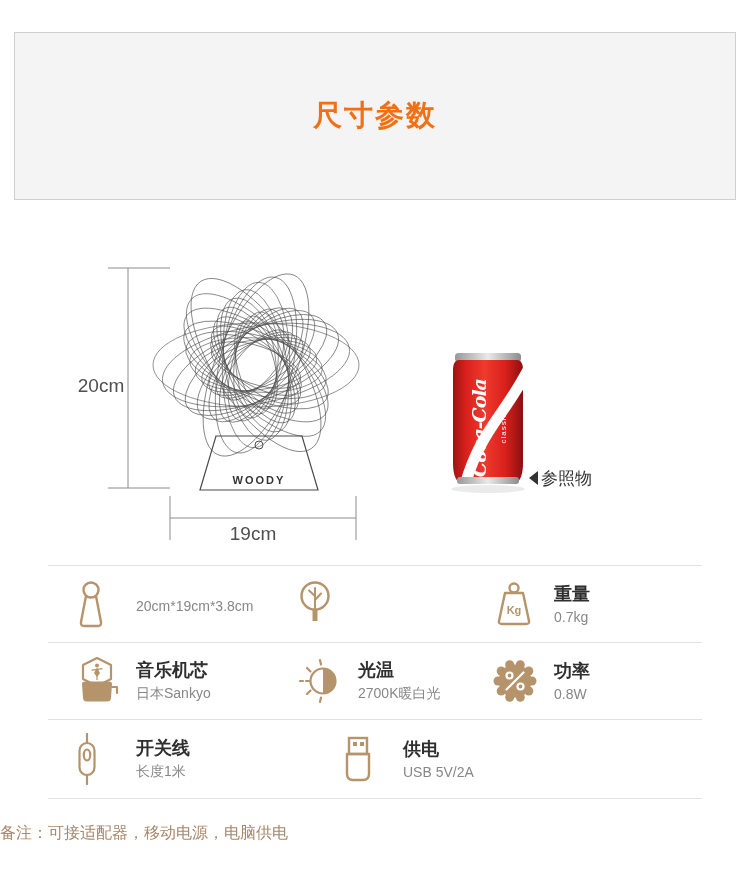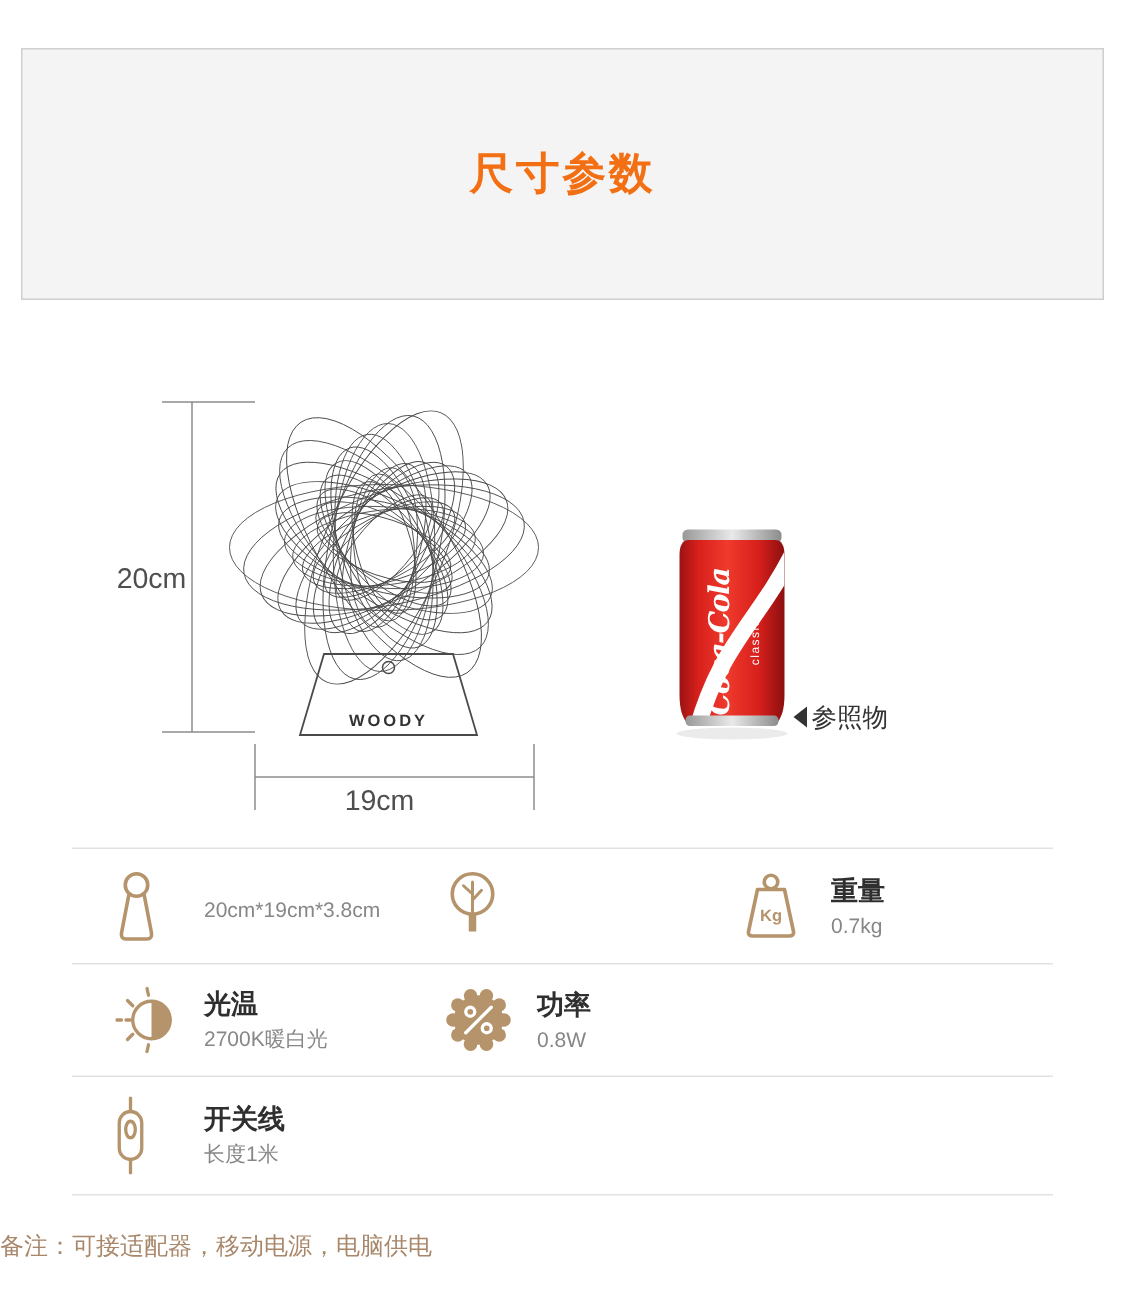--- a/index.html
+++ b/index.html
@@ -169,20 +169,39 @@
       <span>
         <div class="spec-label">重量</div>
         <div class="spec-value">0.7kg</div>
       </span>
     </div>
   </div>
 
   <div class="spec-row">
     <div class="spec-cell">
       <span class="spec-icon">
+        <svg width="46" height="50" viewBox="0 0 46 50">
+          <polygon points="23,2 37,9 37,23 23,30 9,23 9,9" fill="none" stroke="#b5936b" stroke-width="2.2" stroke-linejoin="round"></polygon>
+          <g fill="#b5936b">
+            <circle cx="23" cy="9.5" r="2"></circle>
+            <path d="M23,11.5 L26,17 L23,21 L20,17 Z"></path>
+            <path d="M22.4,17 L22.4,24 L23.6,24 L23.6,17 Z"></path>
+            <path d="M17.5,13.5 L28.5,12 L28.6,13.2 L17.6,14.7 Z"></path>
+          </g>
+          <path d="M8,28 Q8,25.5 11,25.5 H35 Q38,25.5 38,28 L37,42 Q36.8,45.5 33,45.5 H13 Q9.2,45.5 9,42 Z" fill="#b5936b"></path>
+          <path d="M38,31 H43 M43,31 V37" fill="none" stroke="#b5936b" stroke-width="2.2" stroke-linecap="round"></path>
+        </svg>
+      </span>
+      <span>
+        <div class="spec-label">音乐机芯</div>
+        <div class="spec-value">日本Sankyo</div>
+      </span>
+    </div>
+    <div class="spec-cell">
+      <span class="spec-icon">
         <svg width="46" height="48" viewBox="0 0 46 48">
           <circle cx="27" cy="24" r="12.5" fill="none" stroke="#b5936b" stroke-width="2.2"></circle>
           <path d="M27,11.5 A12.5,12.5 0 0 1 27,36.5 Z" fill="#b5936b"></path>
           <g stroke="#b5936b" stroke-width="2.2" stroke-linecap="round" fill="none">
             <path d="M24,3 L25,7.5"></path>
             <path d="M11,11 L14.5,14.5"></path>
             <path d="M4,24 H7 M10,24 H13"></path>
             <path d="M11,37 L14.5,33.5"></path>
             <path d="M24,45 L25,40.5"></path>
           </g>
@@ -231,18 +250,32 @@
           <path d="M13,42 V51"></path>
           <rect x="5.5" y="10" width="15" height="32" rx="7.5"></rect>
           <ellipse cx="13" cy="22" rx="3.2" ry="5.5"></ellipse>
         </svg>
       </span>
       <span>
         <div class="spec-label">开关线</div>
         <div class="spec-value">长度1米</div>
       </span>
     </div>
+    <div class="spec-cell">
+      <span class="spec-icon">
+        <svg width="34" height="50" viewBox="0 0 34 50">
+          <rect x="8" y="4" width="18" height="16" fill="none" stroke="#b5936b" stroke-width="2.4"></rect>
+          <rect x="12" y="8" width="4" height="4" fill="#b5936b"></rect>
+          <rect x="19" y="8" width="4" height="4" fill="#b5936b"></rect>
+          <path d="M6,20 H28 V40 Q28,46 22,46 H12 Q6,46 6,40 Z" fill="none" stroke="#b5936b" stroke-width="2.4" stroke-linejoin="round"></path>
+        </svg>
+      </span>
+      <span>
+        <div class="spec-label">供电</div>
+        <div class="spec-value">USB 5V/2A</div>
+      </span>
+    </div>
     <div class="spec-cell"></div>
   </div>
 
 </div>
 
 <p class="note">备注：可接适配器，移动电源，电脑供电</p>
 
 </body></html>

